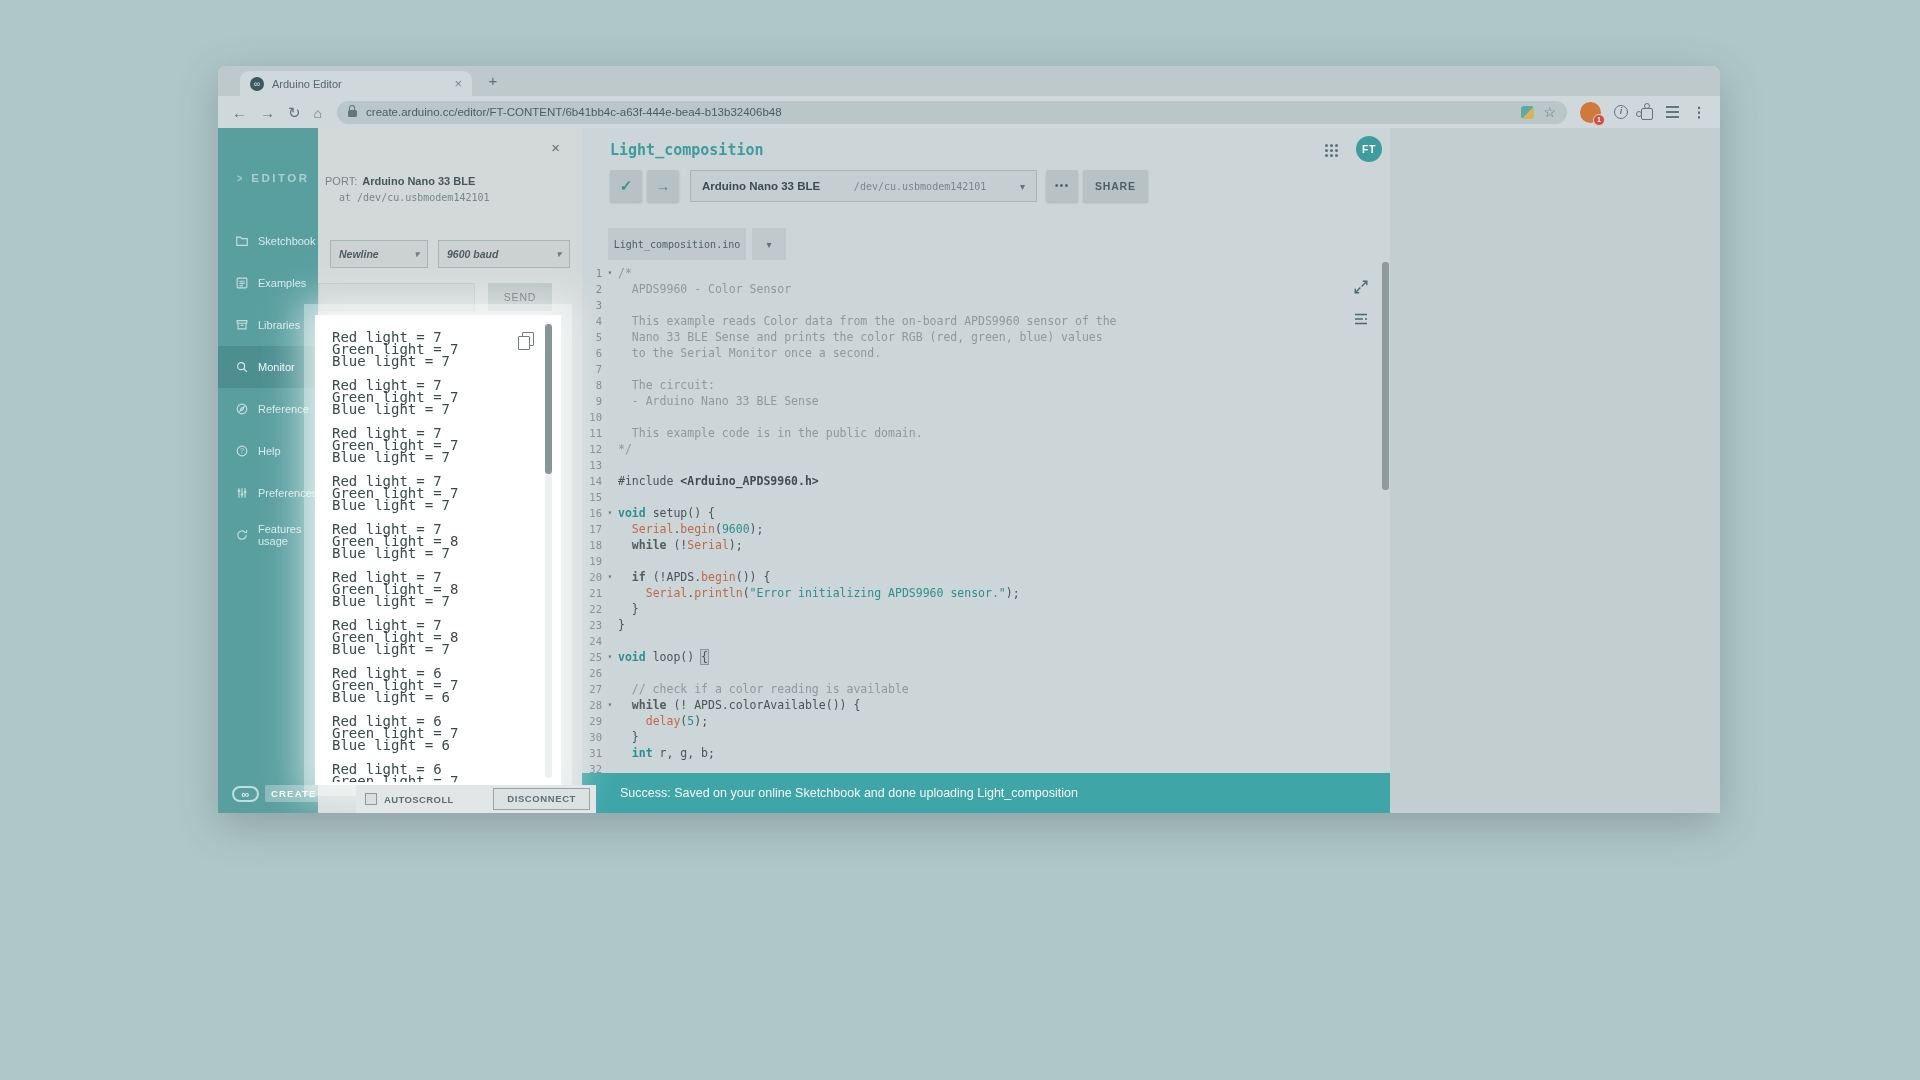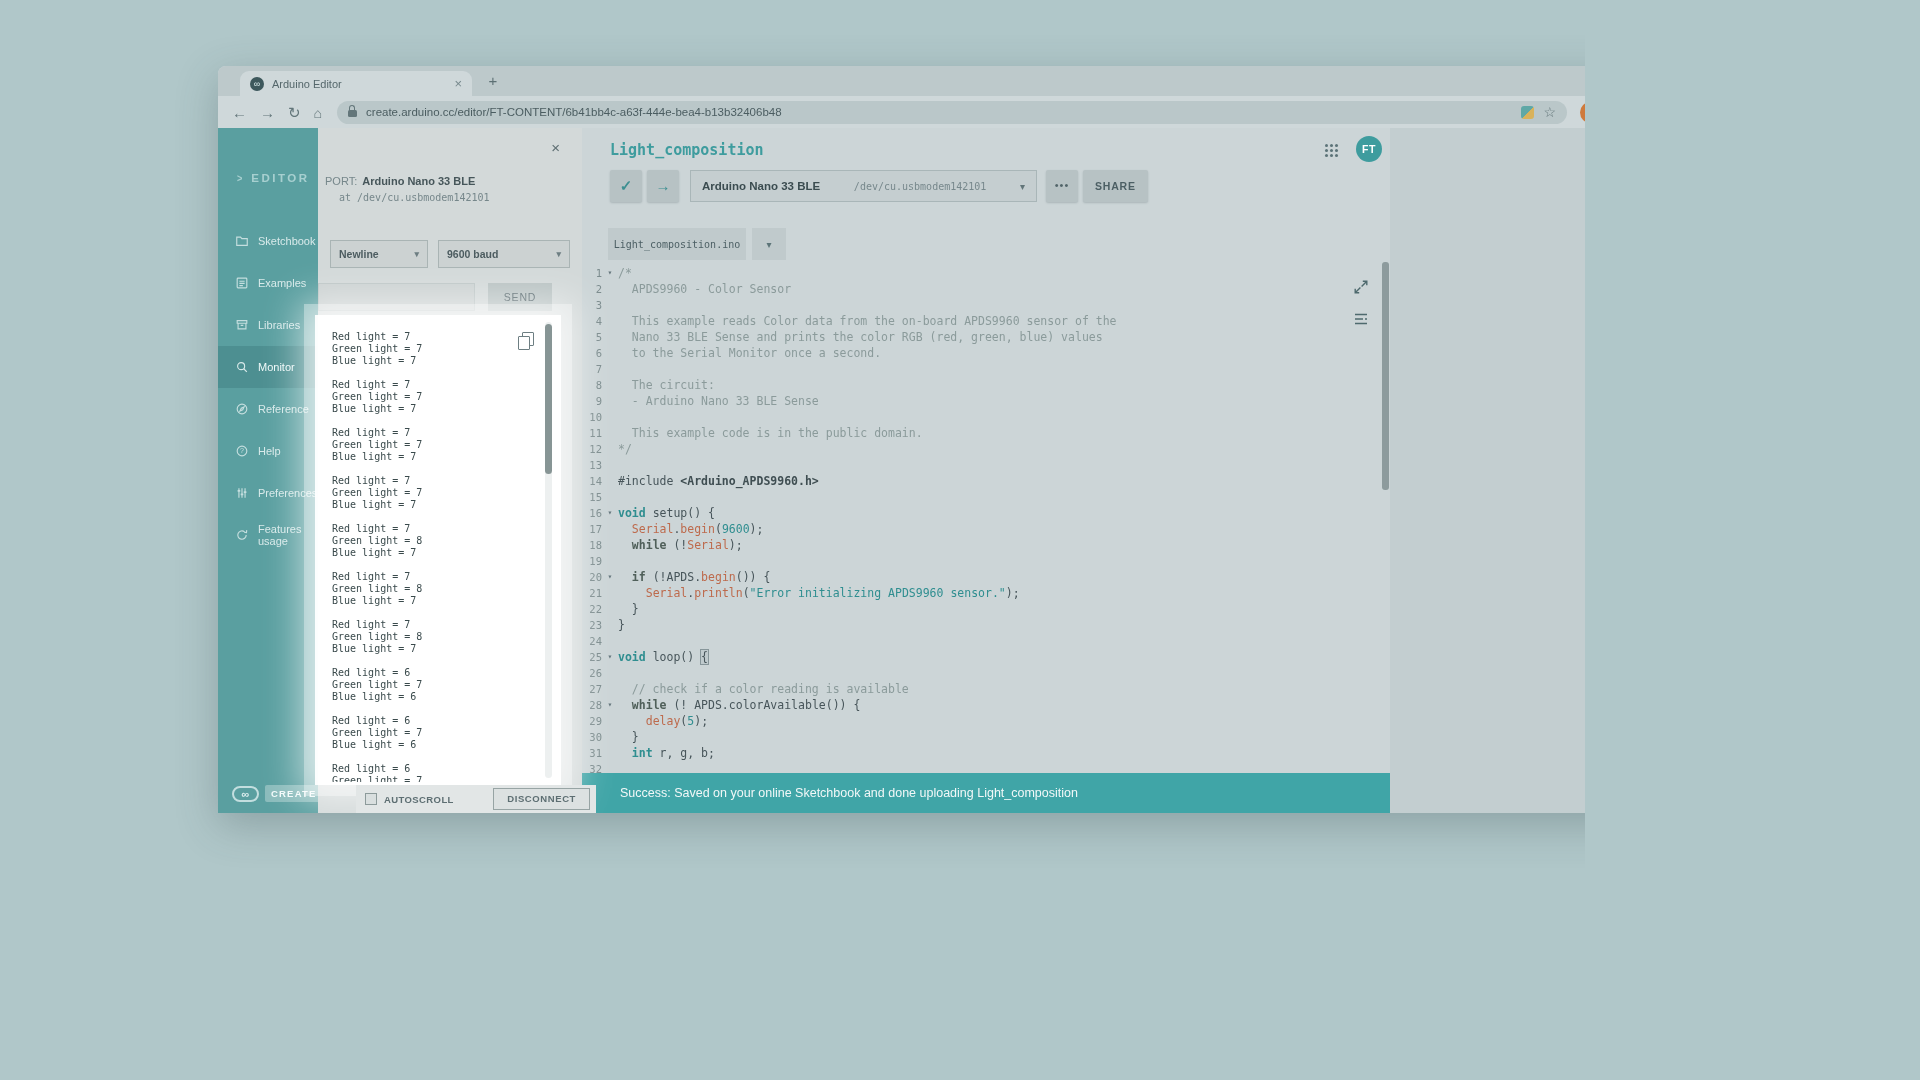--- a/index.html
+++ b/index.html
@@ -1,17 +1,17 @@
 <!DOCTYPE html>
 <html style="--accent: #3e9c9e; --sidebar: #5a9fa0; --sidebar-active: #4d8f91; --status-bar: #40a5a7; --function-orange: #bd6a4c; --keyword-teal: #2f8e90;"><head>
 <meta charset="utf-8">
 <style>
   html,body{margin:0;padding:0;background:#b0c7c9;}
   *{box-sizing:border-box;}
-  .stage{position:relative;width:1585px;height:1080px;background:#b0c7c9;overflow:hidden;
+  .stage{position:relative;width:1920px;height:1080px;background:#b0c7c9;overflow:hidden;
          font-family:"Liberation Sans",sans-serif;}
   .mono{font-family:"DejaVu Sans Mono",monospace;}
 
   
   .browser{position:absolute;left:218px;top:66px;width:1502px;height:747px;
            border-radius:8px 8px 0 0;background:#cfd8da;box-shadow:0 12px 42px rgba(55,75,80,.30);}
   .tabstrip{position:absolute;top:0;left:0;right:0;height:30px;background:#bdc9cb;border-radius:8px 8px 0 0;}
   .tab{position:absolute;left:22px;top:5px;width:232px;height:25px;background:#cfd8da;
        border-radius:9px 9px 0 0;display:flex;align-items:center;gap:8px;padding:0 10px;}
   .favicon{flex:0 0 14px;width:14px;height:14px;border-radius:50%;background:#3d585c;color:#dff0f0;
@@ -77,35 +77,35 @@
 
   
   .monitor{position:absolute;left:100px;top:0;bottom:0;width:264px;background:#d3d9d9;}
   .mon-close{position:absolute;top:12px;right:22px;color:#5d6e72;font-size:15px;line-height:1;}
   .mon-close::before{content:"×";}
   .port-row{position:absolute;top:47px;left:7px;font-size:11px;color:#76878b;}
   .port-name{color:#46565a;font-weight:700;margin-left:5px;}
   .port-path{position:absolute;top:64px;left:21px;font-size:10px;color:#76878b;}
   .mon-selects{position:absolute;top:112px;left:12px;right:12px;height:28px;display:flex;gap:10px;}
   .msel{background:#ccd2d2;border:1px solid #a9b4b4;display:flex;align-items:center;padding:0 8px;
-        font-size:10.5px;font-weight:700;color:#4c5c60;}
+        font-size:10.5px;font-weight:700;color:#4c5c60;font-style:italic;}
   .msel::after{content:"▾";margin-left:auto;color:#6d7e82;font-size:9px;padding-left:6px;}
   .msel.newline{flex:0 0 98px;}
   .msel.baud{flex:1;}
   .mon-sendrow{position:absolute;top:155px;left:0;right:0;height:28px;}
   .mon-input{position:absolute;left:0;top:0;width:157px;height:28px;background:#ccd2d2;
              border:1px solid #bdc6c6;outline:none;}
   .send-btn{position:absolute;left:170px;top:0;width:64px;height:28px;background:#b9c3c3;color:#54656a;
             font-size:10.5px;font-weight:400;letter-spacing:.8px;text-align:center;line-height:28px;}
 
   .serial{position:absolute;left:0;top:190px;width:240px;height:464px;background:#fff;z-index:5;
           padding:13px 0 0 14px;overflow:hidden;
           box-shadow:0 0 0 3px rgba(255,255,255,.95),0 0 0 14px rgba(255,255,255,.35),
                      0 0 36px 16px rgba(255,255,255,.65);}
-  .serial-text{font-family:"DejaVu Sans Mono",monospace;font-size:10px;line-height:12px;color:#3a4a4c;}
+  .serial-text{font-family:"DejaVu Sans Mono",monospace;font-size:14px;line-height:12px;color:#3a4a4c;}
   .sgroup{margin-bottom:12px;}
   .copy-btn{position:absolute;top:14px;right:24px;width:16px;height:18px;}
   .copy-btn::before{content:"";position:absolute;top:0;right:0;width:10px;height:12px;
                     border:1.5px solid #6d7e82;border-radius:1px;}
   .copy-btn::after{content:"";position:absolute;top:4px;right:4px;width:10px;height:12px;
                    border:1.5px solid #6d7e82;border-radius:1px;background:#fff;}
   .serial-scrollbar{position:absolute;top:4px;right:6px;bottom:4px;width:7px;background:#edf0f0;border-radius:4px;}
   .serial-thumb{position:absolute;top:2px;left:0;width:7px;height:150px;background:#879595;border-radius:4px;}
 
   .mon-bottom{position:absolute;left:0;bottom:0;width:240px;height:28px;background:#e2e6e6;z-index:6;

